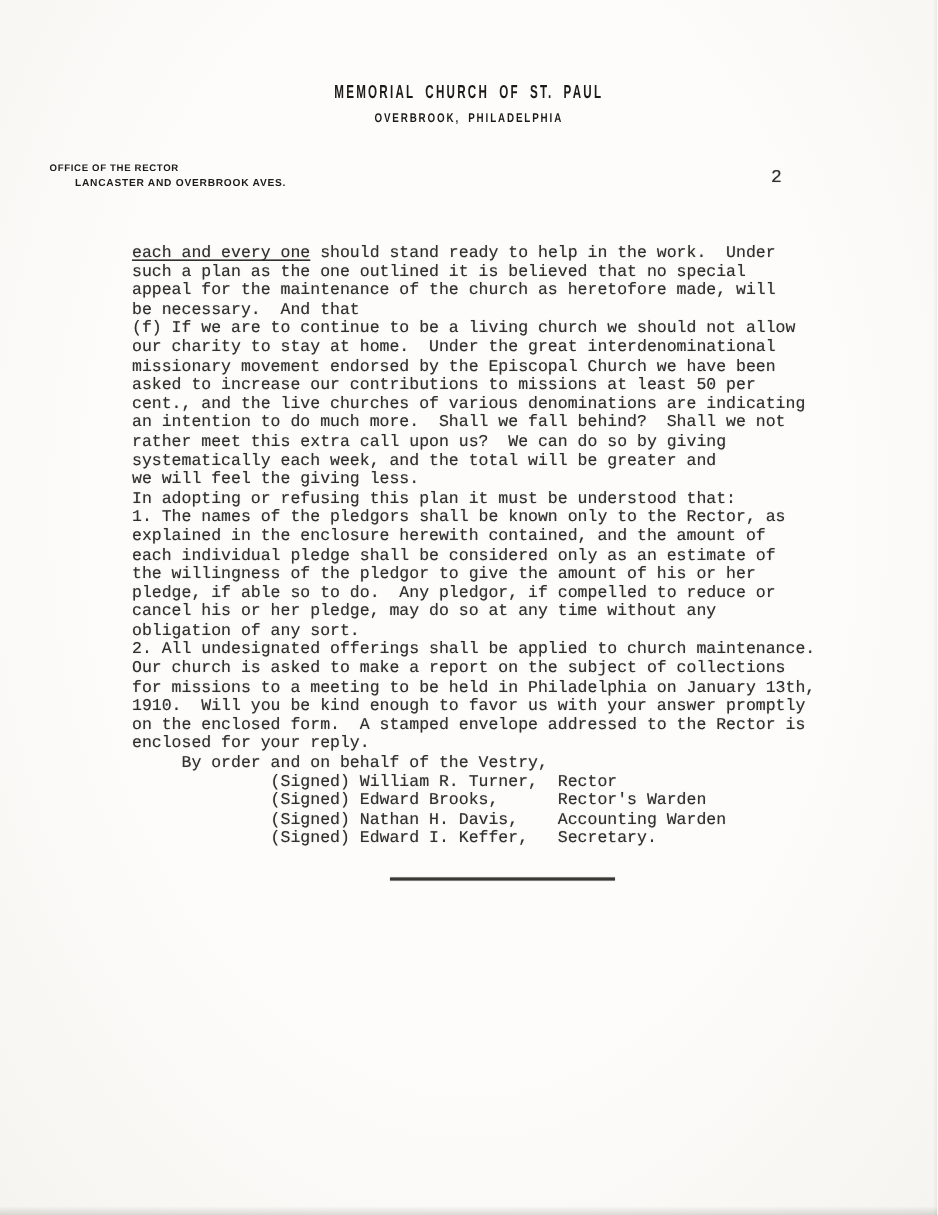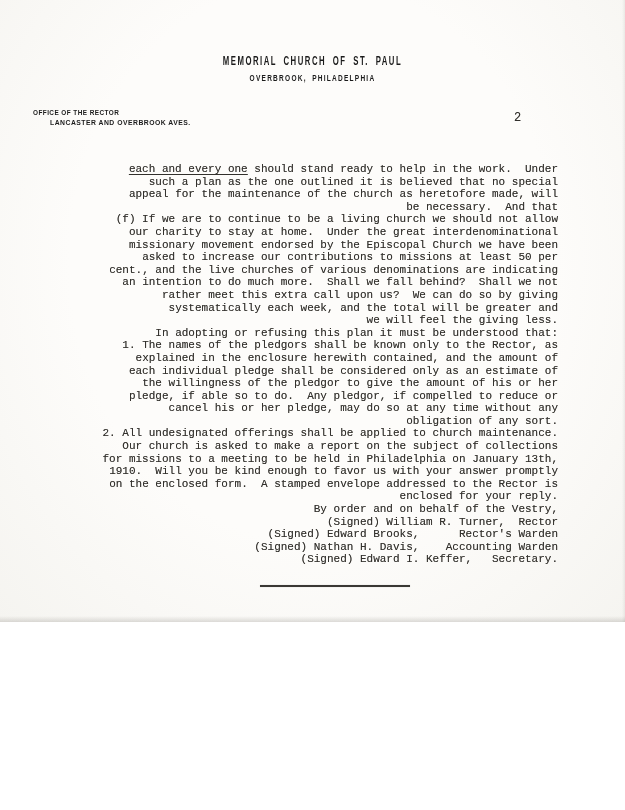--- a/index.html
+++ b/index.html
@@ -5,21 +5,21 @@
   :root {
     --paper: #fbfaf7;
     --ink: #32302c;
     --print: #1b1b1b;
   }
   * { margin: 0; padding: 0; box-sizing: border-box; }
   html, body { background: #ffffff; }
   .page {
     position: relative;
     width: 625px;
-    height: 622px;
+    height: 810px;
     background: radial-gradient(ellipse at 50% 42%, #fdfcfa 55%, #f5f4f0 100%);
     overflow: hidden;
     font-family: "Liberation Sans", sans-serif;
   }
   
   .church-name {
     position: absolute;
     top: 54px; left: 0; right: 0;
     text-align: center;
     font-weight: bold;
@@ -66,21 +66,21 @@
     position: absolute;
     top: 163px; left: 88px;
     width: 470px;
     font-family: "Liberation Mono", monospace;
     font-size: 11px;
     line-height: 12.6px;
     white-space: pre;
     color: var(--ink);
     text-shadow: 0 0 0.6px rgba(50,48,44,0.5);
   }
-  .typed-line { height: 12.6px; text-align: right; }
+  .typed-line { height: 12.6px; }
   .underlined {
     text-decoration: underline;
     text-decoration-thickness: 1.2px;
     text-underline-offset: 2.2px;
   }
   .closing-rule {
     position: absolute;
     top: 585px; left: 260px;
     width: 150px; height: 1.7px;
     background: #3a3834;

